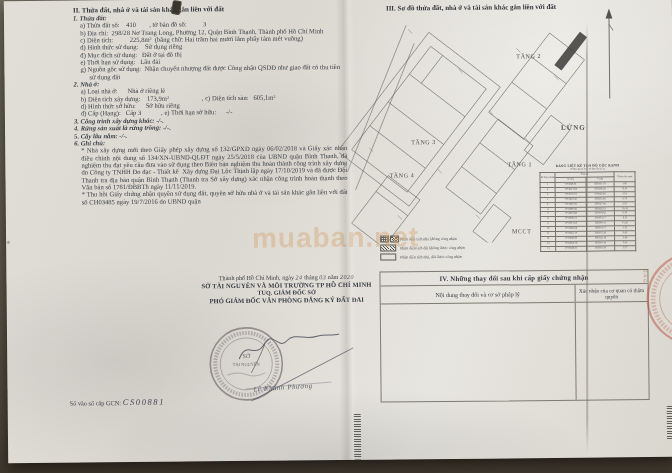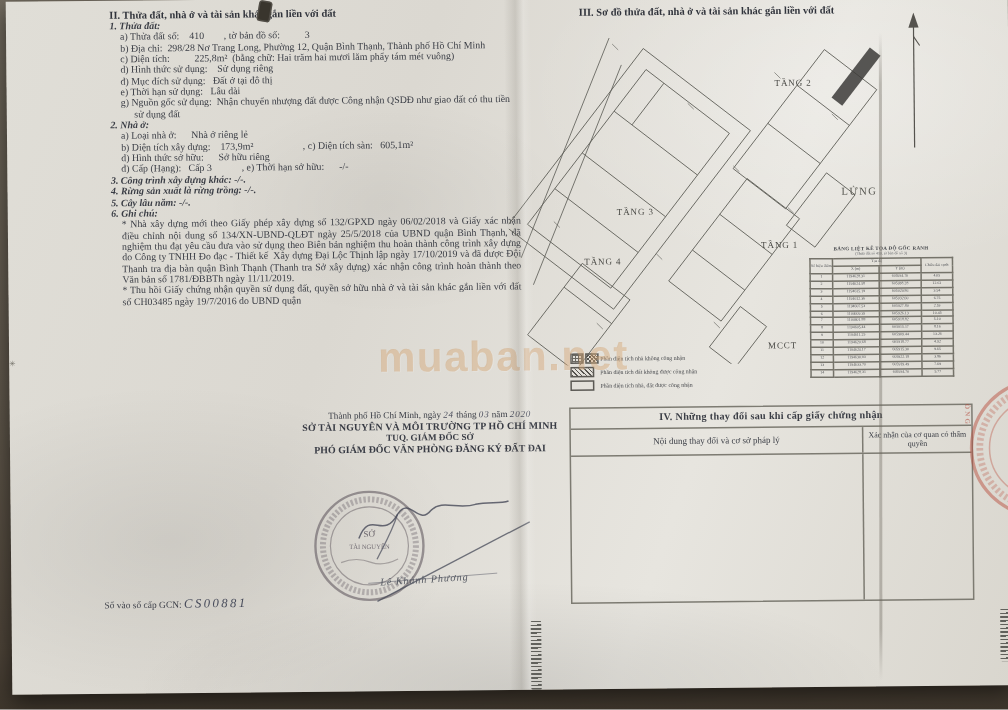--- a/index.html
+++ b/index.html
@@ -201,21 +201,21 @@
         <line x1="186" y1="120" x2="190" y2="124"></line>
           <line x1="58" y1="196" x2="62" y2="200"></line>
         <line x1="136" y1="196" x2="140" y2="200"></line>
           <line x1="30" y1="128" x2="34" y2="132"></line>
       </g>
     </g>
     <rect x="228" y="12" width="9" height="42" transform="rotate(38 232 33)" fill="#3c3b38" opacity="0.85"></rect>
   </svg>
 
   <div class="flabel" style="left:512px;top:57px;">TẦNG 2</div>
-  <div class="flabel big" style="left:556px;top:128px;">LỬNG</div>
+  <div class="flabel big" style="left:556px;top:128px;font-weight:bold;">LỬNG</div>
   <div class="flabel" style="left:406px;top:142px;">TẦNG 3</div>
   <div class="flabel" style="left:502px;top:165px;">TẦNG 1</div>
   <div class="flabel" style="left:384px;top:175px;">TẦNG 4</div>
   <div class="flabel" style="left:506px;top:232px;">MCCT</div>
 
   <svg class="narrow" width="14" height="94" viewBox="0 0 14 94">
     <line x1="7" y1="9" x2="7" y2="90" stroke="#55534e" stroke-width="0.8"></line>
     <polygon points="7,0 3.6,10 10.4,10" fill="#55534e"></polygon>
     <line x1="7" y1="16" x2="11" y2="22" stroke="#55534e" stroke-width="0.7"></line>
   </svg>

